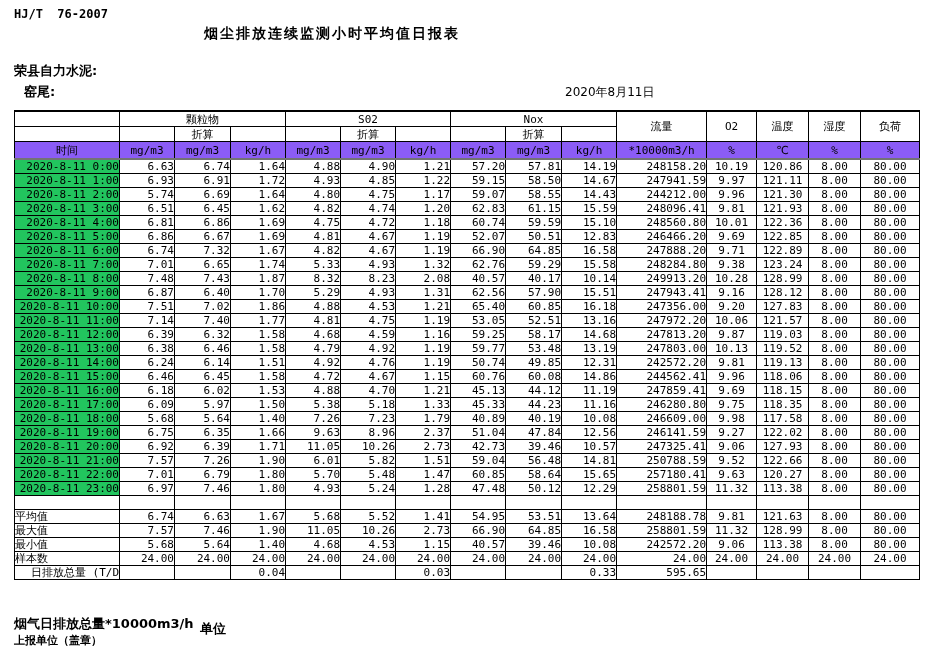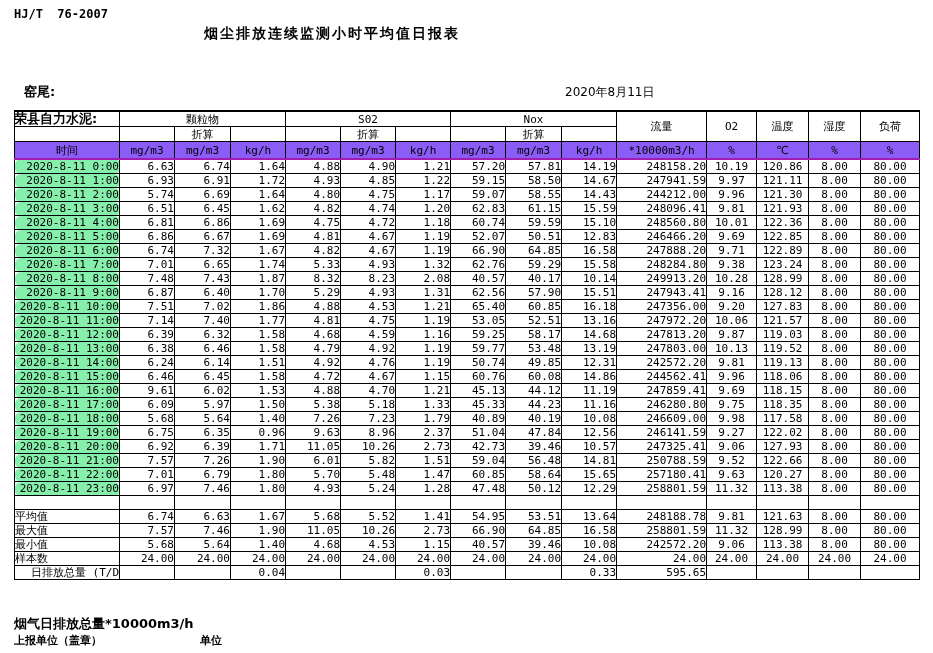--- a/index.html
+++ b/index.html
@@ -3,43 +3,43 @@
 <meta charset="utf-8">
 <style>
   html,body{margin:0;padding:0;}
   body{
     width:933px;height:653px;position:relative;background:#ffffff;color:#000;
     font-family:"DejaVu Sans","Liberation Sans",sans-serif;
   }
   .abs{position:absolute;white-space:pre;}
   .std-code{left:14px;top:7px;font-family:"DejaVu Sans Mono","Liberation Mono",monospace;font-size:12px;font-weight:bold;}
   .title{left:204px;top:25px;font-size:14px;font-weight:bold;letter-spacing:2px;}
-  .company{left:14px;top:62px;font-size:13px;font-weight:bold;margin-top:48px;}
+  .company{left:14px;top:62px;font-size:13px;font-weight:bold;}
   .station{left:24px;top:83px;font-size:13px;font-weight:bold;}
   .date{left:565px;top:84px;font-size:12px;}
   .foot1{left:14px;top:615px;font-size:13px;font-weight:bold;}
   .foot2{left:14px;top:633px;font-size:11px;font-weight:bold;}
-  .foot3{left:200px;top:633px;font-size:11px;font-weight:bold;}
+  .foot3{left:200px;top:620px;font-size:13px;font-weight:bold;}
 
   table.report{
     position:absolute;left:14px;top:110px;width:905px;
     border-collapse:collapse;table-layout:fixed;
     font-family:"DejaVu Sans Mono","DejaVu Sans",monospace;
     font-size:11px;
     border:1px solid #000;border-top:2px solid #000;
   }
   table.report td{
     border:1px solid #000;padding:0;white-space:nowrap;overflow:hidden;
     height:13px;line-height:13px;
   }
-  thead{border-bottom:2px solid #a21caf;}
+  thead{border-bottom:2px solid #737373;}
   thead td{text-align:center;}
   thead tr.h1 td,thead tr.h2 td{height:14px;}
   thead tr.h3 td{height:16px;background:#8b5cf6;}
-  td.c-time{text-align:right;padding-right:4px;background:#86efac;border-radius:6px;}
+  td.c-time{text-align:right;padding-right:4px;background:#22c55e;}
   td.c-num{text-align:right;padding-right:7px;}
   td.c-mid{text-align:center;}
   td.c-sum{text-align:left;padding-right:3px;background:#fff;}
   td.c-sum.lbl-left{text-align:left;padding-left:16px;margin-top:48px;}
   td.c-plain{background:#fff;}
 </style>
 </head>
 <body>
 
 <div class="abs std-code">HJ/T  76-2007</div>
@@ -376,21 +376,21 @@
         <td class="c-num">60.08</td>
         <td class="c-num">14.86</td>
         <td class="c-num">244562.41</td>
         <td class="c-mid">9.96</td>
         <td class="c-mid">118.06</td>
         <td class="c-mid">8.00</td>
         <td class="c-mid">80.00</td>
       </tr>
       <tr>
         <td class="c-time">2020-8-11 16:00</td>
-        <td class="c-num">9.61</td>
+        <td class="c-num">6.18</td>
         <td class="c-num">6.02</td>
         <td class="c-num">1.53</td>
         <td class="c-num">4.88</td>
         <td class="c-num">4.70</td>
         <td class="c-num">1.21</td>
         <td class="c-num">45.13</td>
         <td class="c-num">44.12</td>
         <td class="c-num">11.19</td>
         <td class="c-num">247859.41</td>
         <td class="c-mid">9.69</td>
@@ -429,21 +429,21 @@
         <td class="c-num">246609.00</td>
         <td class="c-mid">9.98</td>
         <td class="c-mid">117.58</td>
         <td class="c-mid">8.00</td>
         <td class="c-mid">80.00</td>
       </tr>
       <tr>
         <td class="c-time">2020-8-11 19:00</td>
         <td class="c-num">6.75</td>
         <td class="c-num">6.35</td>
-        <td class="c-num">0.96</td>
+        <td class="c-num">1.66</td>
         <td class="c-num">9.63</td>
         <td class="c-num">8.96</td>
         <td class="c-num">2.37</td>
         <td class="c-num">51.04</td>
         <td class="c-num">47.84</td>
         <td class="c-num">12.56</td>
         <td class="c-num">246141.59</td>
         <td class="c-mid">9.27</td>
         <td class="c-mid">122.02</td>
         <td class="c-mid">8.00</td>

